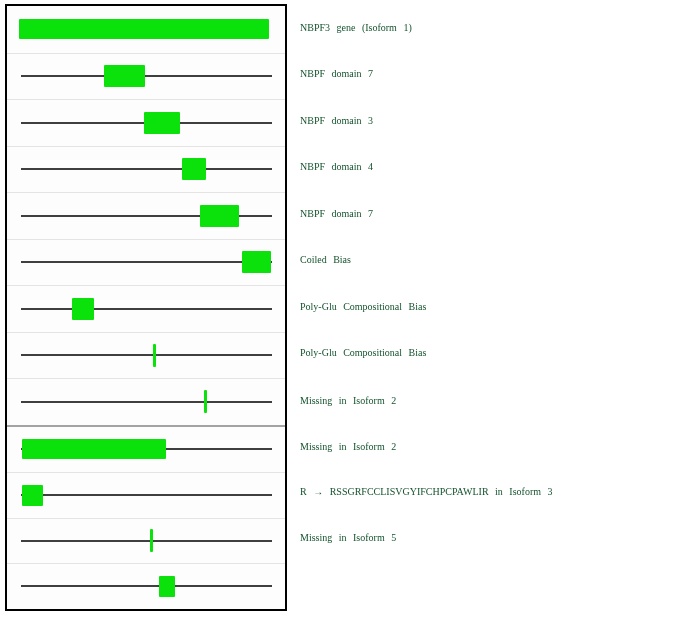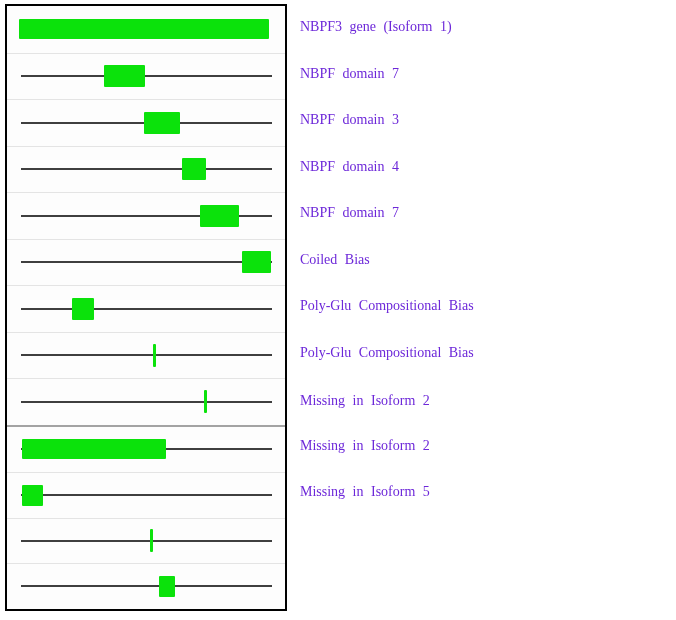--- a/index.html
+++ b/index.html
@@ -56,22 +56,22 @@
   }
   #labels {
     position: absolute;
     left: 300px;
     top: 4px;
     width: 376px;
   }
   .label-row {
     display: flex;
     align-items: center;
-    font-size: 14px;
-    color: #6d28d9;
+    font-size: 10px;
+    color: #14532d;
     word-spacing: 4px;
     white-space: nowrap;
   }
   .labels-A .label-row { height: 46.5px; }
   .labels-B .label-row { height: 45.5px; }
   .label-spacer-a { height: 2px; }
 </style>
 </head>
 <body>
 
@@ -142,16 +142,17 @@
         <div class="label-row">NBPF domain 4</div>
         <div class="label-row">NBPF domain 7</div>
         <div class="label-row">Coiled Bias</div>
         <div class="label-row">Poly-Glu Compositional Bias</div>
         <div class="label-row">Poly-Glu Compositional Bias</div>
       </div>
     <div class="label-spacer-a"></div>
     <div class="labels-B">
         <div class="label-row">Missing in Isoform 2</div>
         <div class="label-row">Missing in Isoform 2</div>
+        <div class="label-row">R → RSSGRFCCLISVGYIFCHPCPAWLIR in Isoform 3</div>
         <div class="label-row">Missing in Isoform 5</div>
       </div>
   </div>
 </div>
 
 </body></html>

